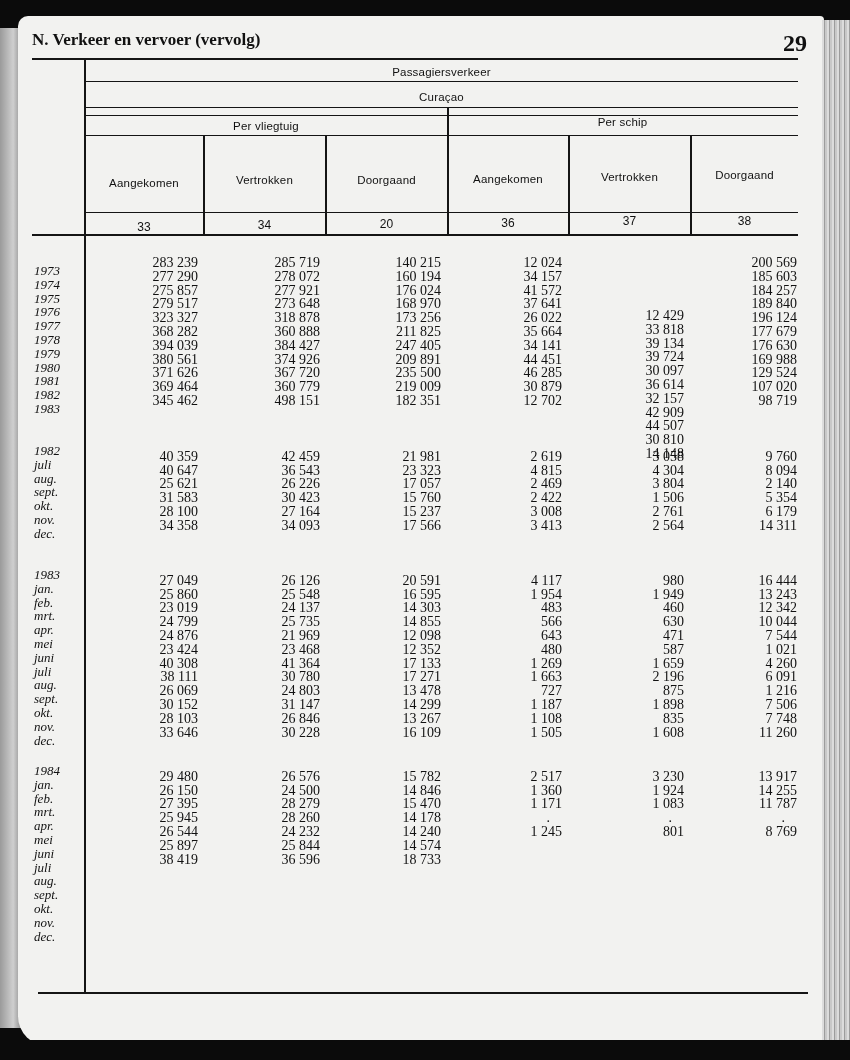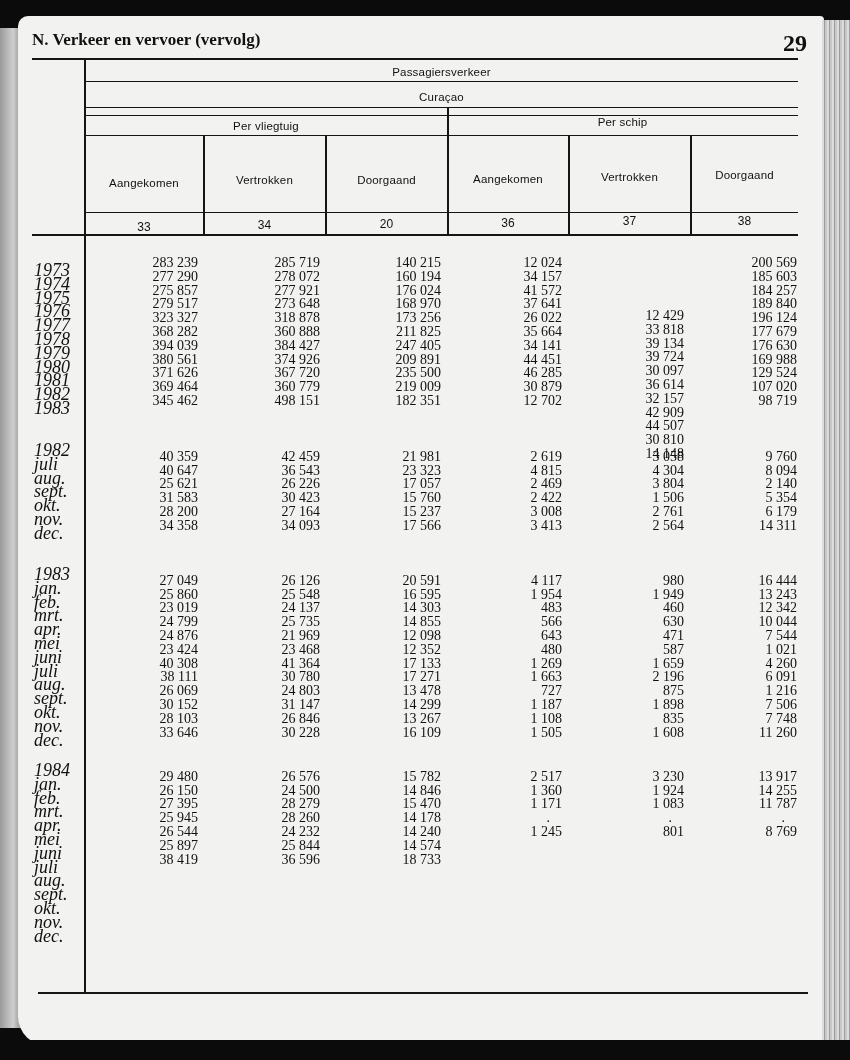--- a/index.html
+++ b/index.html
@@ -28,21 +28,21 @@
   .page-number {
     position: absolute; left: 783px; top: 30px; font-size: 24px; font-weight: bold;
   }
   .hline { position: absolute; background: #151515; }
   .vline { position: absolute; background: #151515; width: 1.5px; }
   .hdr {
     position: absolute; font-family: "Liberation Sans", sans-serif; font-size: 11.5px;
     text-align: center; letter-spacing: 0.2px;
   }
   .colnum { position: absolute; font-family: "Liberation Sans", sans-serif; font-size: 12px; text-align: center; }
-  .stub { position: absolute; left: 34px; width: 50px; font-style: italic; font-size: 18px; line-height: 13.8px; }
+  .stub { position: absolute; left: 34px; width: 50px; font-style: italic; font-size: 13px; line-height: 13.8px; }
   .col { position: absolute; font-size: 14px; line-height: 13.8px; text-align: right; }
   .stub div, .col div { height: 13.8px; white-space: nowrap; }
 </style>
 </head>
 <body>
 
 <div class="prev-page"></div>
 <div class="page"></div>
 <div class="page-edges"></div>
 <div class="bottom-shadow"></div>
@@ -185,21 +185,21 @@
       <div>okt.</div>
       <div>nov.</div>
       <div>dec.</div>
     </div>
     <div class="col" style="top: 436px; left: 118px; width: 80px;">
       <div></div>
       <div>40 359</div>
       <div>40 647</div>
       <div>25 621</div>
       <div>31 583</div>
-      <div>28 200</div>
+      <div>28 100</div>
       <div>34 358</div>
     </div>
     <div class="col" style="top: 436px; left: 240px; width: 80px;">
       <div></div>
       <div>42 459</div>
       <div>36 543</div>
       <div>26 226</div>
       <div>30 423</div>
       <div>27 164</div>
       <div>34 093</div>

